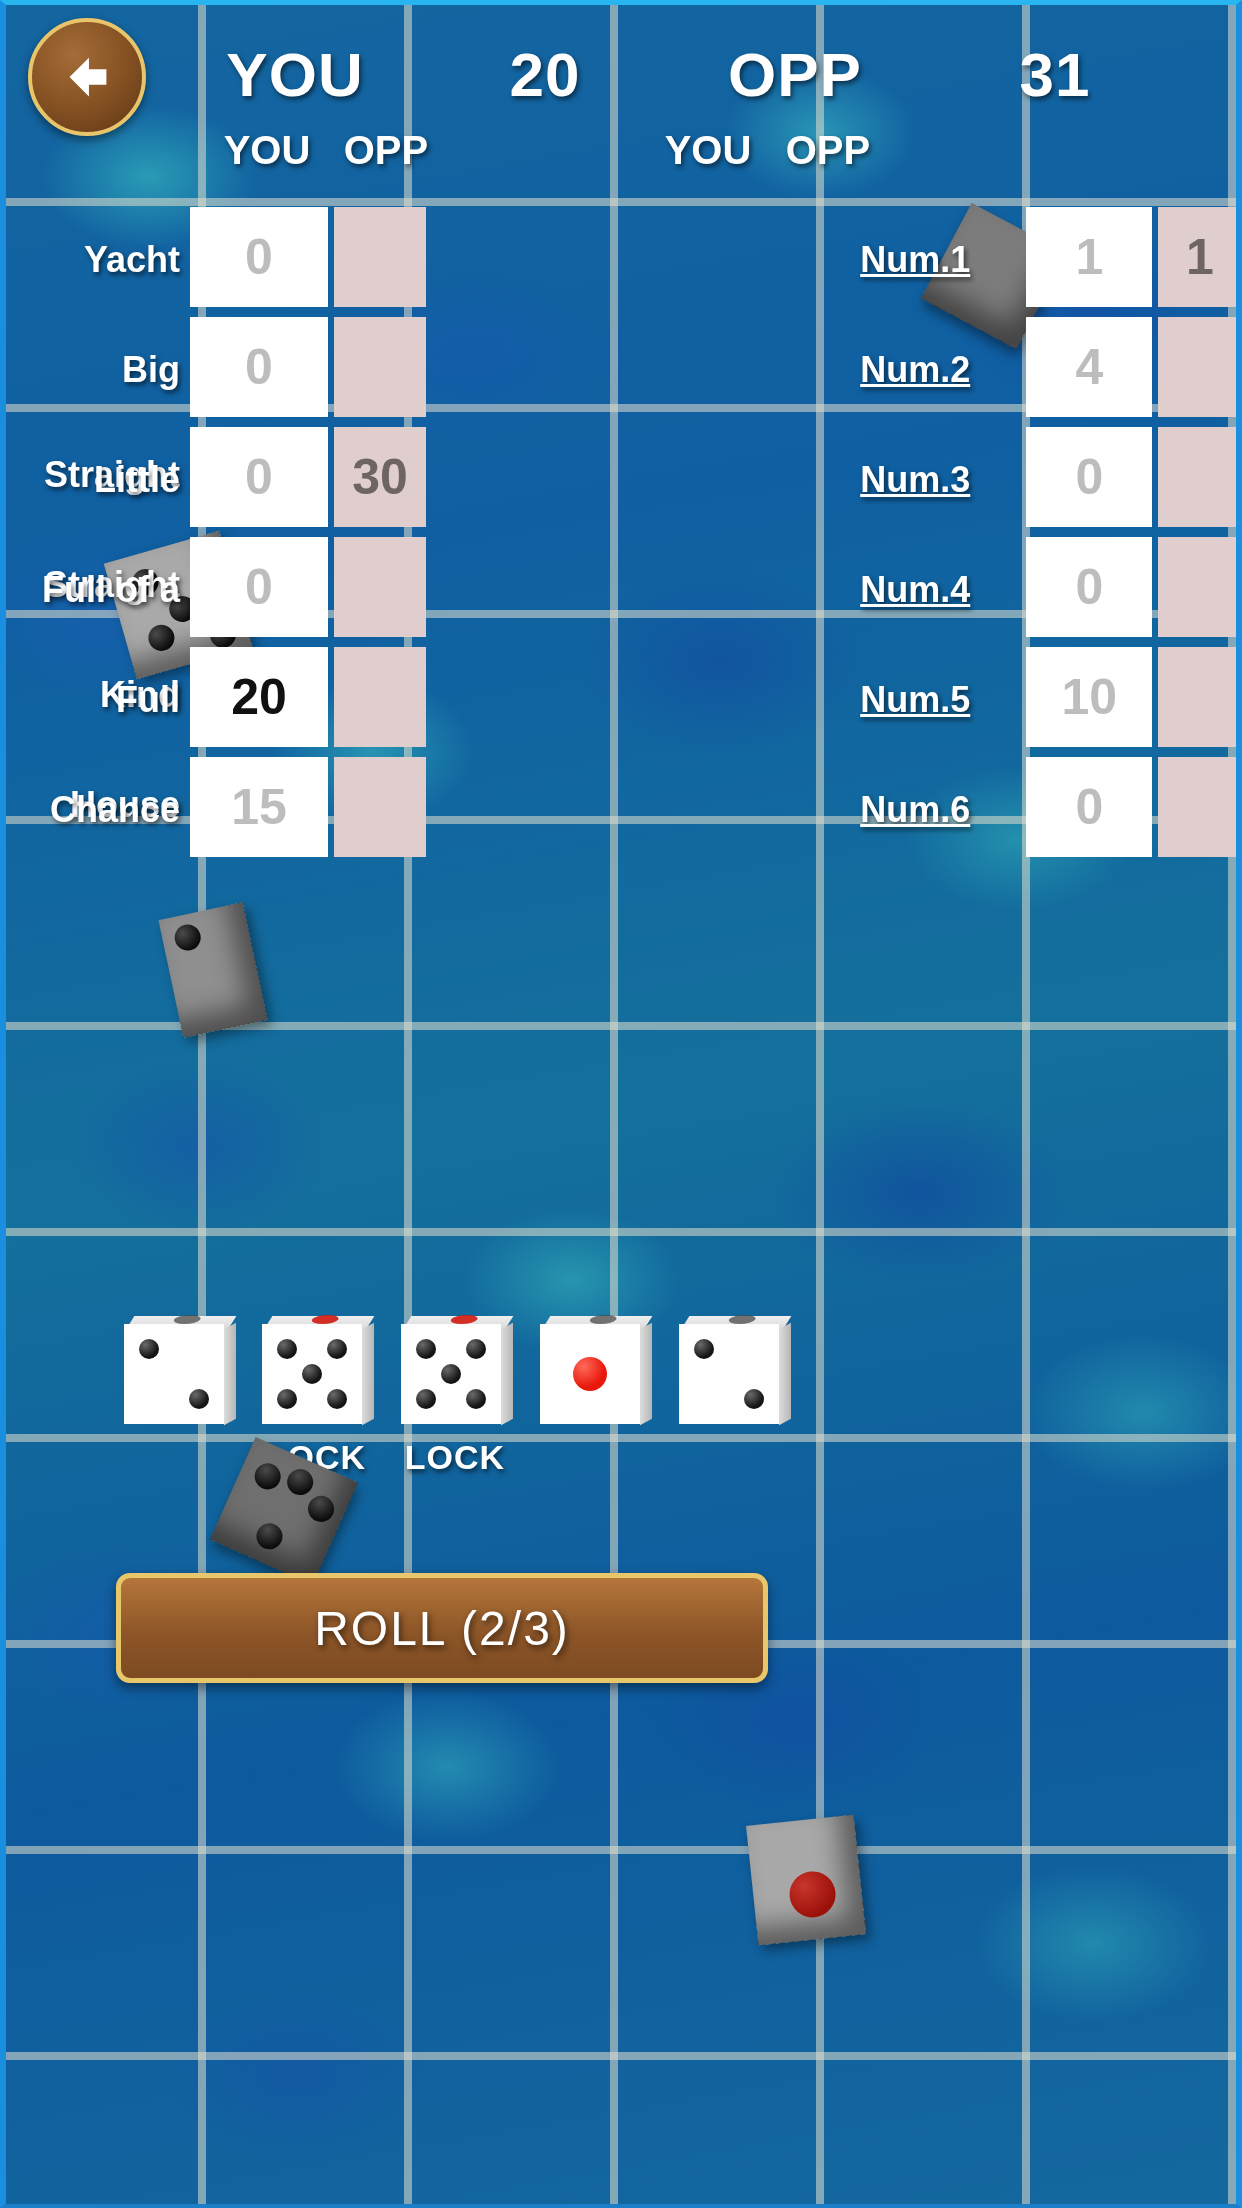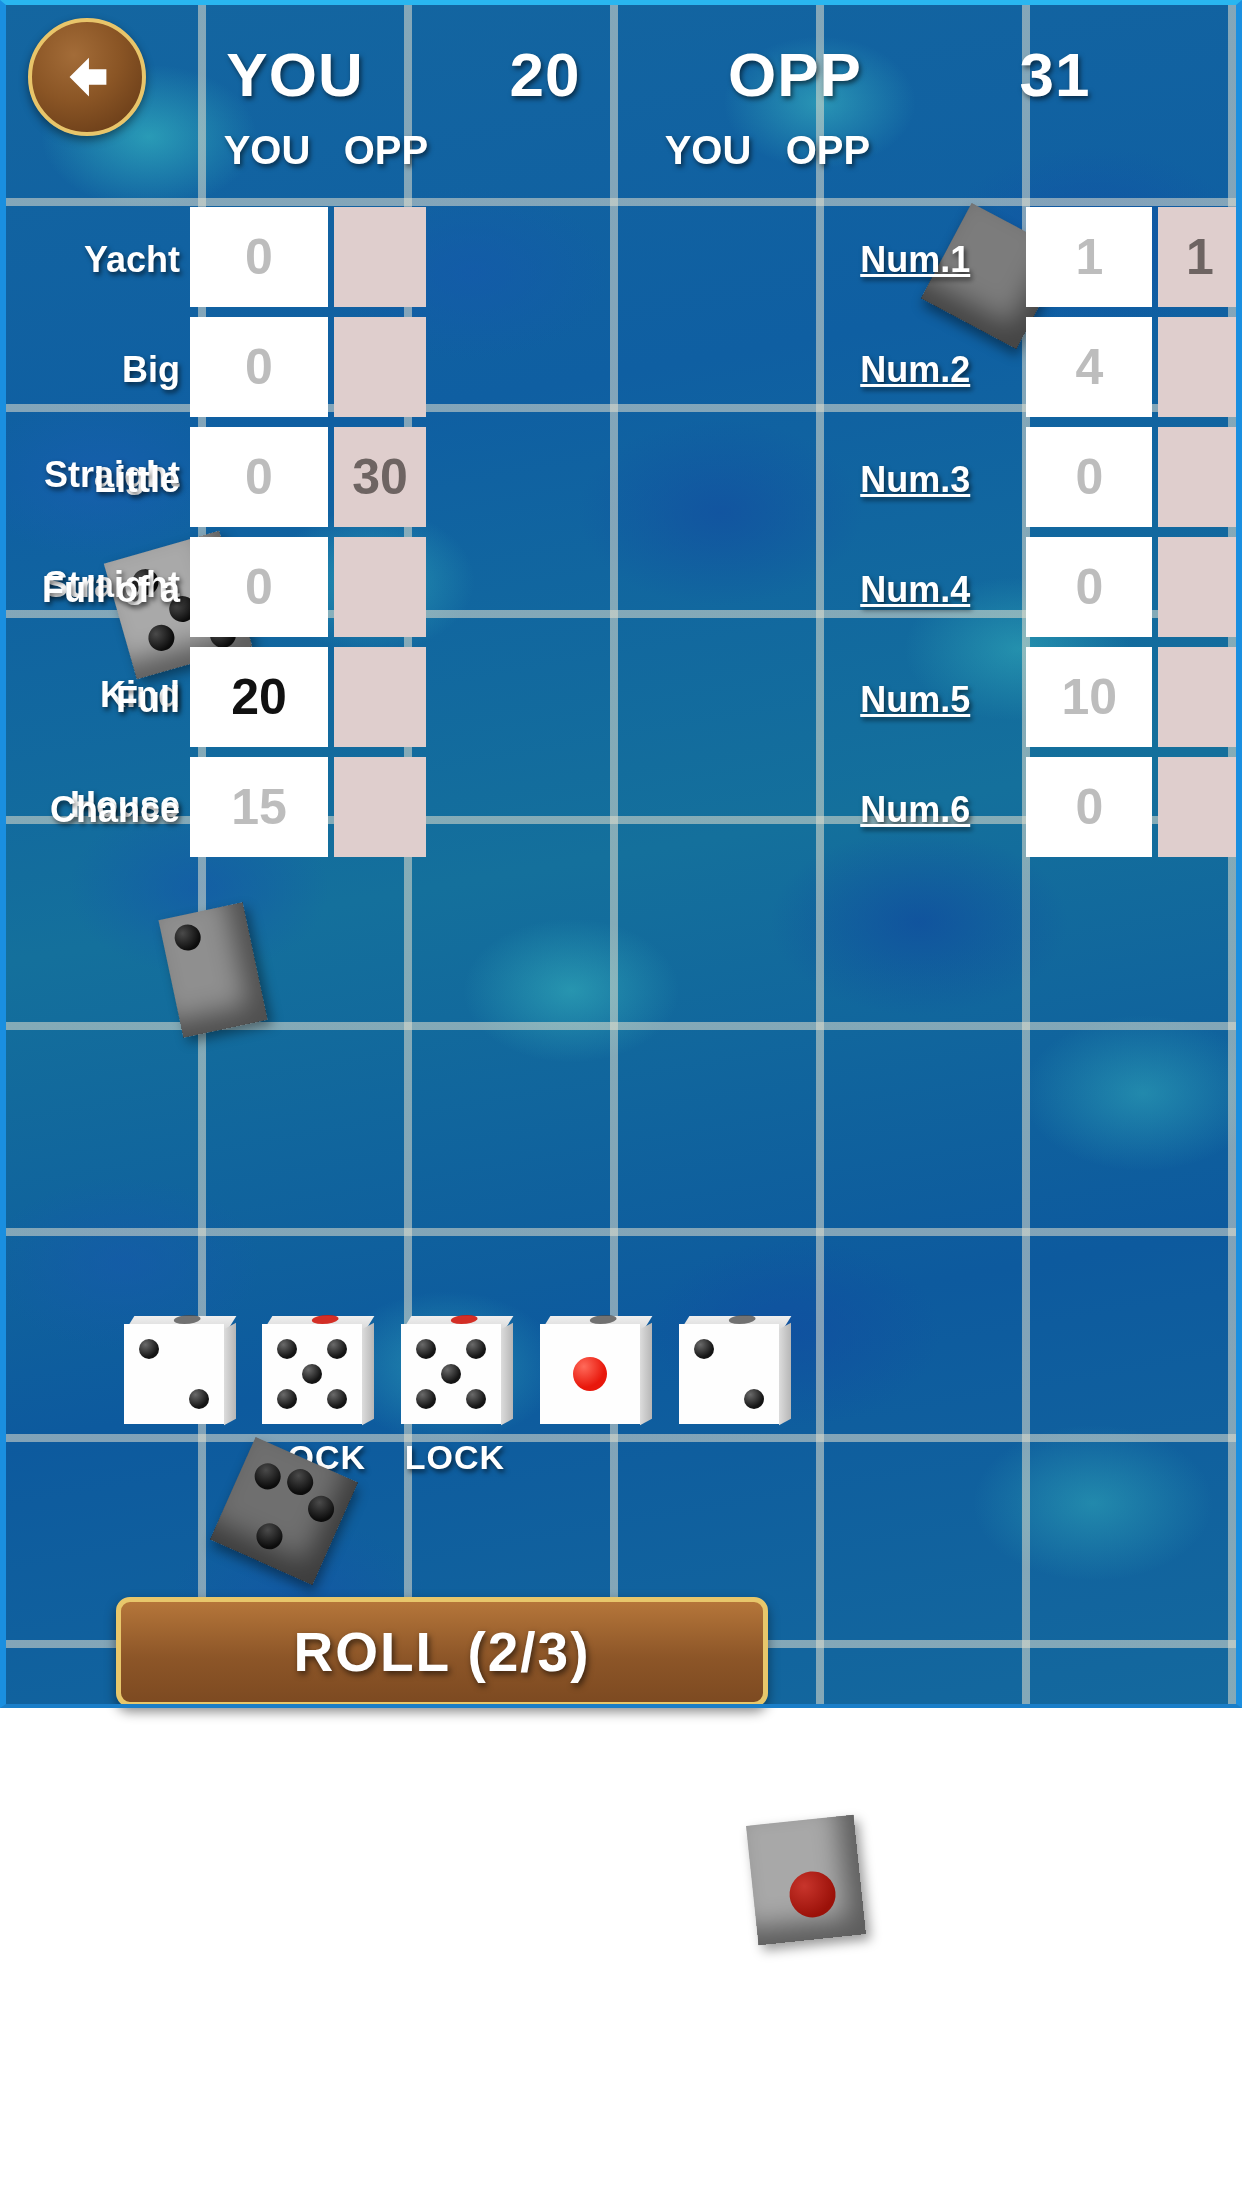--- a/index.html
+++ b/index.html
@@ -1,21 +1,21 @@
 <!DOCTYPE html>
 <html><head>
 <meta charset="utf-8">
 <style>
   * { margin:0; padding:0; box-sizing:border-box; }
   html,body{
     width:1242px; height:2208px; overflow:hidden;
     font-family:"Liberation Sans", sans-serif;
   }
   #app{
-    position:relative; width:1242px; height:1708px;
+    position:relative; width:1242px; height:2208px;
     background:
       
       repeating-linear-gradient(to right,
         rgba(220,220,210,0.00) 0px, rgba(220,220,210,0.00) 198px,
         rgba(225,222,205,0.55) 198px, rgba(225,222,205,0.55) 206px),
       repeating-linear-gradient(to bottom,
         rgba(220,220,210,0.00) 0px, rgba(220,220,210,0.00) 198px,
         rgba(225,222,205,0.55) 198px, rgba(225,222,205,0.55) 206px),
       
       radial-gradient(ellipse 180px 120px at 12% 8%,  rgba(60,200,200,.55), transparent 60%),
@@ -121,24 +121,23 @@
   .die-topdot.dark{ background:#4a4a4a; opacity:.75; }
   .lock-lbl{ text-align:center; color:#fff; font-weight:bold; font-size:34px;
              letter-spacing:1px; text-shadow:2px 3px 5px rgba(0,0,0,.6); margin-top:14px; }
 
   
   .roll-btn{
     position:absolute; left:116px; top:1573px; width:652px; height:110px;
     border-radius:14px; border:5px solid #e8c76b;
     background:linear-gradient(#b5763a 0%, #8d5628 55%, #7d4a21 100%);
     display:flex; align-items:center; justify-content:center;
-    color:#fff; font-weight:bold; font-size:55px; letter-spacing:2px;
+    color:#fff; font-weight:normal; font-size:48px; letter-spacing:2px;
     text-shadow:2px 3px 6px rgba(0,0,0,.6);
     box-shadow:0 5px 12px rgba(0,0,0,.45);
-    margin-top:24px;
   }
 
   
   .loose{ position:absolute; }
   .dot{ position:absolute; width:26px; height:26px; border-radius:50%;
         background:radial-gradient(circle at 34% 30%, #4a4a4a 0%, #0c0c0c 70%); }
   .dot.red{ background:radial-gradient(circle at 34% 30%, #c8352c 0%, #9b1109 70%); }
 
   .loose-a{ left:118px; top:545px; transform:rotate(-16deg); }
   .loose-b{ left:228px; top:1455px; transform:rotate(24deg); }

